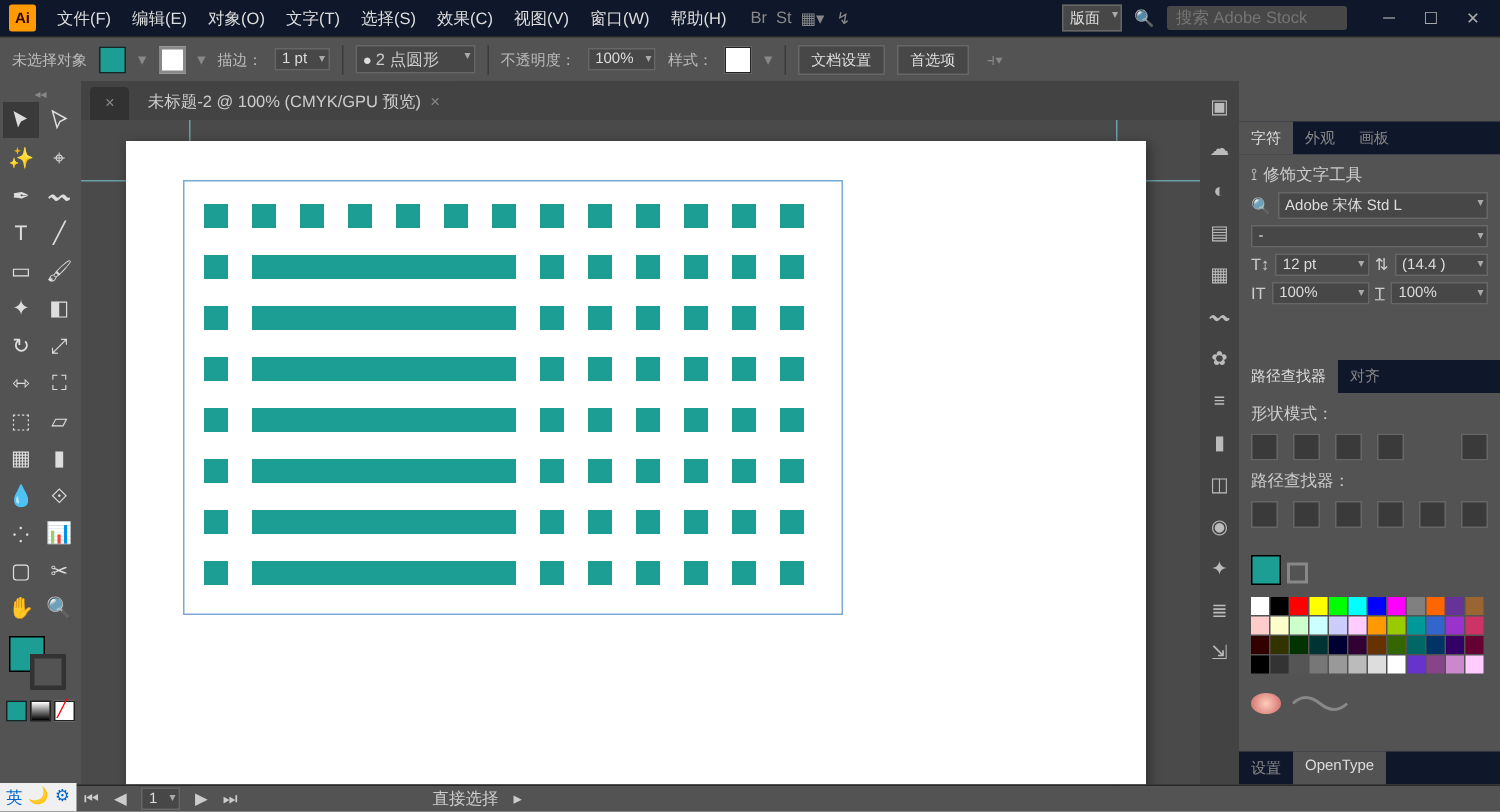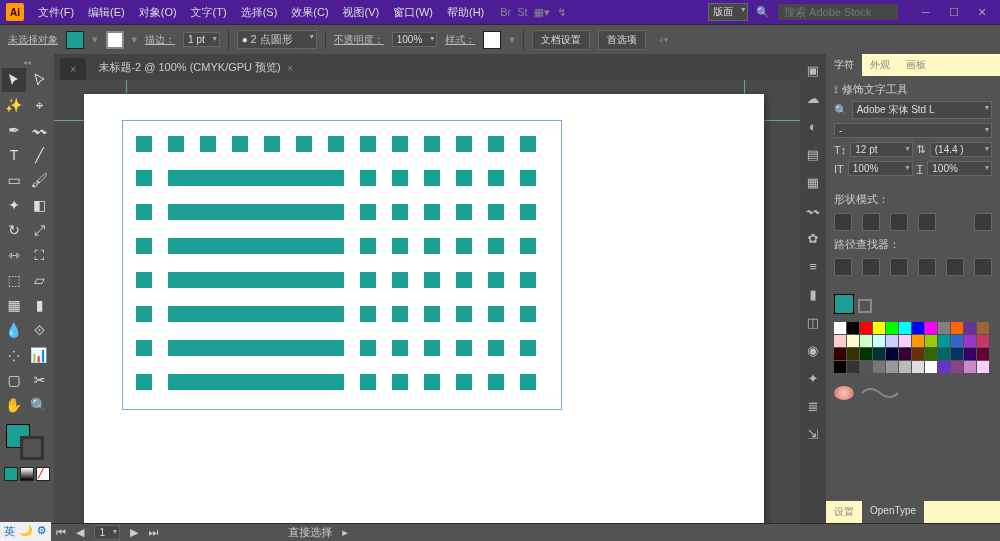--- a/index.html
+++ b/index.html
@@ -1,29 +1,29 @@
 <!DOCTYPE html>
 <html><head>
 <meta charset="utf-8">
 <style>
 * { margin:0; padding:0; box-sizing:border-box; font-family:"Microsoft YaHei",sans-serif; font-size:11px; color:#ccc; user-select:none; }
 body { width:1000px; height:541px; background:#323232; overflow:hidden; position:relative; }
 
 
-.menubar { height:24px; background:#4c1d95; display:flex; align-items:center; padding:0 6px; gap:2px; }
+.menubar { height:24px; background:#0f172a; display:flex; align-items:center; padding:0 6px; gap:2px; }
 .ai-logo { width:18px; height:18px; background:#ff9a00; color:#330000; font-weight:bold; display:flex; align-items:center; justify-content:center; border-radius:2px; margin-right:6px; font-size:10px; }
 .menu-item { padding:3px 6px; color:#ddd; cursor:pointer; }
 .menu-right { margin-left:auto; display:flex; align-items:center; gap:8px; }
 .menu-right input { background:#474747; border:none; color:#888; padding:2px 6px; width:120px; border-radius:2px; }
 .win-btns { display:flex; gap:4px; margin-left:8px; }
 .win-btn { width:24px; height:16px; display:flex; align-items:center; justify-content:center; color:#aaa; }
 
 
 .controlbar { height:30px; background:#535353; border-top:1px solid #2a2a2a; display:flex; align-items:center; padding:0 8px; gap:8px; }
-.ctrl-label { color:#bbb; font-size:10px;text-decoration:underline; }
+.ctrl-label { color:#bbb; font-size:10px; }
 .swatch { width:18px; height:18px; border:1px solid #222; }
 .dropdown { background:#474747; border:1px solid #666; padding:1px 14px 1px 4px; position:relative; color:#ddd; font-size:10px; }
 .dropdown::after { content:"▾"; position:absolute; right:2px; top:1px; color:#aaa; font-size:8px; }
 .ctrl-btn { background:#474747; border:1px solid #666; padding:2px 8px; color:#ddd; font-size:10px; }
 .sep { width:1px; height:20px; background:#3a3a3a; }
 
 
 .main { display:flex; height:calc(541px - 24px - 30px - 18px); }
 .toolbox { width:54px; background:#535353; display:grid; grid-template-columns:1fr 1fr; gap:1px; padding:4px 2px; align-content:start; position:relative; }
 .tool { width:24px; height:24px; display:flex; align-items:center; justify-content:center; color:#ddd; font-size:14px; cursor:pointer; }
@@ -47,21 +47,21 @@
 .pattern { position:absolute; left:52px; top:42px; }
 .prow { display:flex; gap:16px; margin-bottom:18px; }
 .sq { width:16px; height:16px; background:#1d9e95; }
 .bar { height:16px; background:#1d9e95; }
 
 
 .dock { width:200px; background:#535353; display:flex; }
 .dock-strip { width:26px; background:#434343; display:flex; flex-direction:column; align-items:center; padding-top:6px; gap:8px; }
 .dock-strip .dicon { width:20px; height:20px; display:flex; align-items:center; justify-content:center; color:#bbb; font-size:13px; }
 .panels { flex:1; display:flex; flex-direction:column; }
-.panel-tabs { display:flex; background:#fef9c3; }
+.panel-tabs { display:flex; background:#0f172a;margin-top:27px; }
 .ptab { padding:4px 8px; font-size:10px; color:#888; }
 .ptab.active { background:#535353; color:#ddd; }
 .panel-body { background:#535353; padding:6px 8px; font-size:10px; color:#bbb; }
 .panel-row { display:flex; align-items:center; gap:4px; margin-bottom:4px; }
 .panel-row .dropdown { flex:1; }
 .swatches-grid { display:grid; grid-template-columns:repeat(12,12px); gap:1px; }
 .sw { width:12px; height:12px; }
 .pf-icons { display:flex; gap:10px; padding:6px 0; }
 .pf-ic { width:18px; height:18px; background:#3a3a3a; border:1px solid #666; }
 .big-sw { width:20px; height:20px; background:#1d9e95; border:1px solid #000; margin-bottom:4px; }
@@ -327,20 +327,24 @@
             <div class="dropdown" style="width:46px">(14.4 )</div>
         </div>
         <div class="panel-row">
           <span>IT</span>
             <div class="dropdown" style="width:46px">100%</div>
           <span>T̲</span>
             <div class="dropdown" style="width:46px">100%</div>
         </div>
       </div>
 
+      <div class="panel-tabs">
+        <div class="ptab active">路径查找器</div>
+        <div class="ptab">对齐</div>
+      </div>
       <div class="panel-body">
         <div>形状模式：</div>
         <div class="pf-icons">
           <div class="pf-ic"></div>
           <div class="pf-ic"></div>
           <div class="pf-ic"></div>
           <div class="pf-ic"></div>
           <div class="pf-ic" style="margin-left:auto"></div>
         </div>
         <div>路径查找器：</div>

